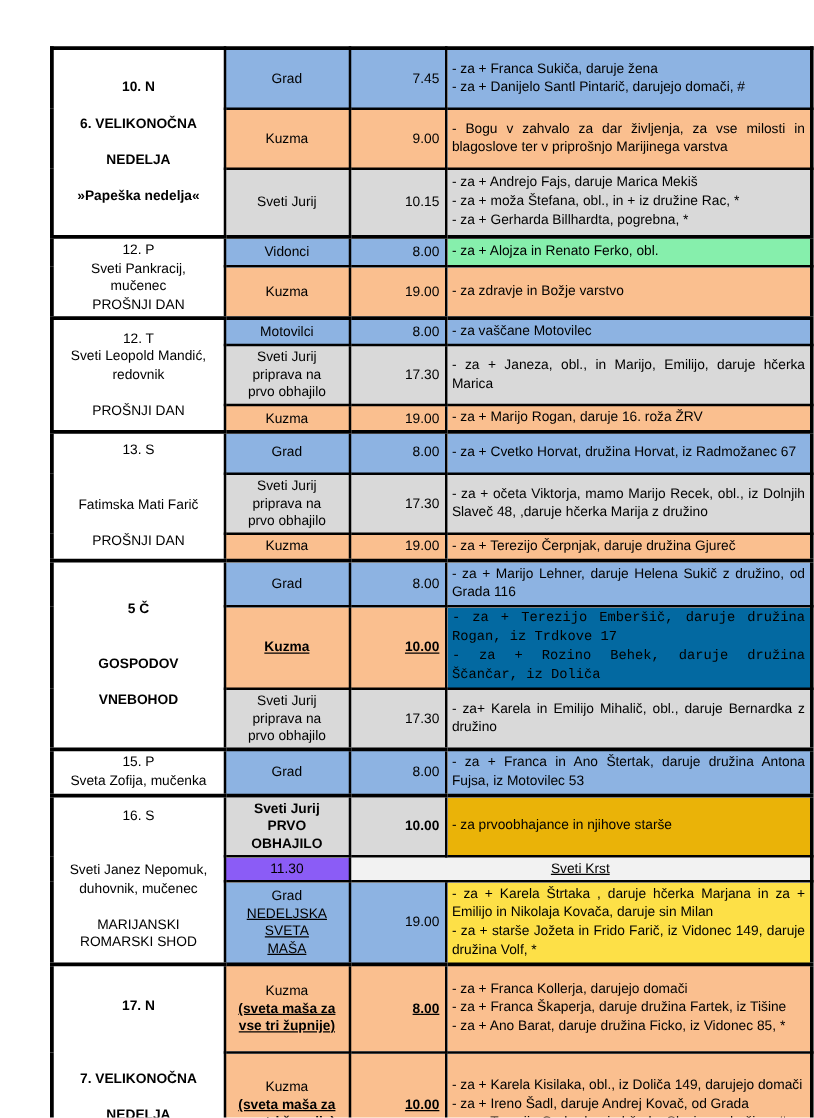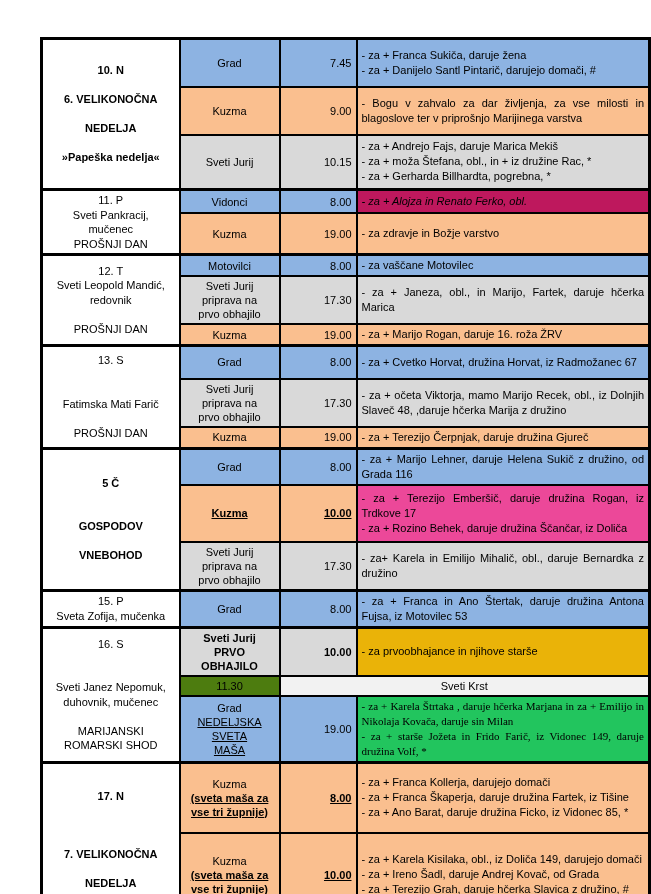--- a/index.html
+++ b/index.html
@@ -49,21 +49,21 @@
   .loc-line {
     line-height: 14px;
     min-height: 14px;
   }
   td.time { text-align: right; }
   td.intent { text-align: left; padding: 2px 5px; }
   .intent-line {
     line-height: 15px;
     text-align: justify;
   }
-  td.span-cell { text-align: center; }
+  td.span-cell { text-align: center; text-decoration: underline; }
   .b { font-weight: bold; }
   .u { text-decoration: underline; }
 </style>
 </head>
 <body>
 
 <div class="table-wrap">
   <table class="schedule">
     <colgroup>
       <col style="width:138px">
@@ -106,30 +106,30 @@
           </td>
           <td class="time" style="background: rgb(217, 217, 217);"><span>10.15</span></td>
           <td class="intent" style="background: rgb(217, 217, 217);">
             <div class="intent-line">- za + Andrejo Fajs, daruje Marica Mekiš</div>
             <div class="intent-line">- za + moža Štefana, obl., in + iz družine Rac, *</div>
             <div class="intent-line">- za + Gerharda Billhardta, pogrebna, *</div>
           </td>
         </tr>
         <tr class="block-start" style="height: 19px;">
           <td class="date" rowspan="2">
-            <div class="date-line">11. P</div>
+            <div class="date-line">12. P</div>
             <div class="date-line">Sveti Pankracij,</div>
             <div class="date-line">mučenec</div>
             <div class="date-line">PROŠNJI DAN</div>
           </td>
           <td class="loc" style="background: rgb(141, 179, 226);">
             <div class="loc-line">Vidonci</div>
           </td>
           <td class="time" style="background: rgb(141, 179, 226);"><span>8.00</span></td>
-          <td class="intent" style="background: #be185d; font-style: italic;">
+          <td class="intent" style="background: #86efac;">
             <div class="intent-line">- za + Alojza in Renato Ferko, obl.</div>
           </td>
         </tr>
         <tr style="height: 37px;">
           <td class="loc" style="background: rgb(250, 191, 143);">
             <div class="loc-line">Kuzma</div>
           </td>
           <td class="time" style="background: rgb(250, 191, 143);"><span>19.00</span></td>
           <td class="intent" style="background: rgb(250, 191, 143); margin-left: 40px;">
             <div class="intent-line">- za zdravje in Božje varstvo</div>
@@ -152,21 +152,21 @@
           </td>
         </tr>
         <tr style="height: 45px;">
           <td class="loc" style="background: rgb(217, 217, 217);">
             <div class="loc-line">Sveti Jurij</div>
             <div class="loc-line">priprava na</div>
             <div class="loc-line">prvo obhajilo</div>
           </td>
           <td class="time" style="background: rgb(217, 217, 217);"><span>17.30</span></td>
           <td class="intent" style="background: rgb(217, 217, 217);">
-            <div class="intent-line">- za + Janeza, obl., in Marijo, Fartek, daruje hčerka Marica</div>
+            <div class="intent-line">- za + Janeza, obl., in Marijo, Emilijo, daruje hčerka Marica</div>
           </td>
         </tr>
         <tr style="height: 20px;">
           <td class="loc" style="background: rgb(250, 191, 143);">
             <div class="loc-line">Kuzma</div>
           </td>
           <td class="time" style="background: rgb(250, 191, 143);"><span>19.00</span></td>
           <td class="intent" style="background: rgb(250, 191, 143);">
             <div class="intent-line">- za + Marijo Rogan, daruje 16. roža ŽRV</div>
           </td>
@@ -223,21 +223,21 @@
           <td class="time" style="background: rgb(141, 179, 226);"><span>8.00</span></td>
           <td class="intent" style="background: rgb(141, 179, 226);">
             <div class="intent-line">- za + Marijo Lehner, daruje Helena Sukič z družino, od Grada 116</div>
           </td>
         </tr>
         <tr style="height: 57px;">
           <td class="loc" style="background: rgb(250, 191, 143);">
             <div class="loc-line b u">Kuzma</div>
           </td>
           <td class="time" style="background: rgb(250, 191, 143);"><span class="b u">10.00</span></td>
-          <td class="intent" style="background: #ec4899;">
+          <td class="intent" style="background: #0369a1; font-family: Liberation Mono, monospace;">
             <div class="intent-line">- za + Terezijo Emberšič, daruje družina Rogan, iz Trdkove 17</div>
             <div class="intent-line">- za + Rozino Behek, daruje družina Ščančar, iz Doliča</div>
           </td>
         </tr>
         <tr style="height: 35px;">
           <td class="loc" style="background: rgb(217, 217, 217);">
             <div class="loc-line">Sveti Jurij</div>
             <div class="loc-line">priprava na</div>
             <div class="loc-line">prvo obhajilo</div>
           </td>
@@ -274,34 +274,34 @@
             <div class="loc-line b">Sveti Jurij</div>
             <div class="loc-line b">PRVO</div>
             <div class="loc-line b">OBHAJILO</div>
           </td>
           <td class="time" style="background: rgb(217, 217, 217);"><span class="b ">10.00</span></td>
           <td class="intent" style="background: #eab308;">
             <div class="intent-line">- za prvoobhajance in njihove starše</div>
           </td>
         </tr>
         <tr style="height: 17px;">
-          <td class="loc" style="background: #4d7c0f;">
+          <td class="loc" style="background: #8b5cf6;">
             <div class="loc-line">11.30</div>
           </td>
           <td class="span-cell" colspan="2" style="background: rgb(242, 242, 242);">Sveti Krst</td>
         </tr>
         <tr style="height: 62px;">
           <td class="loc" style="background: rgb(141, 179, 226);">
             <div class="loc-line">Grad</div>
             <div class="loc-line u">NEDELJSKA</div>
             <div class="loc-line u">SVETA</div>
             <div class="loc-line u">MAŠA</div>
           </td>
           <td class="time" style="background: rgb(141, 179, 226);"><span>19.00</span></td>
-          <td class="intent" style="background: #22c55e; font-family: Liberation Serif, serif;">
+          <td class="intent" style="background: #fde047;">
             <div class="intent-line">- za + Karela Štrtaka , daruje hčerka Marjana in za + Emilijo in Nikolaja Kovača, daruje sin Milan</div>
             <div class="intent-line">- za + starše Jožeta in Frido Farič, iz Vidonec 149, daruje družina Volf, *</div>
           </td>
         </tr>
         <tr class="block-start" style="height: 71px;">
           <td class="date" rowspan="2">
             <div class="date-line b">17. N</div>
             <div class="date-line b">&nbsp;</div>
             <div class="date-line b">&nbsp;</div>
             <div class="date-line b">&nbsp;</div>

